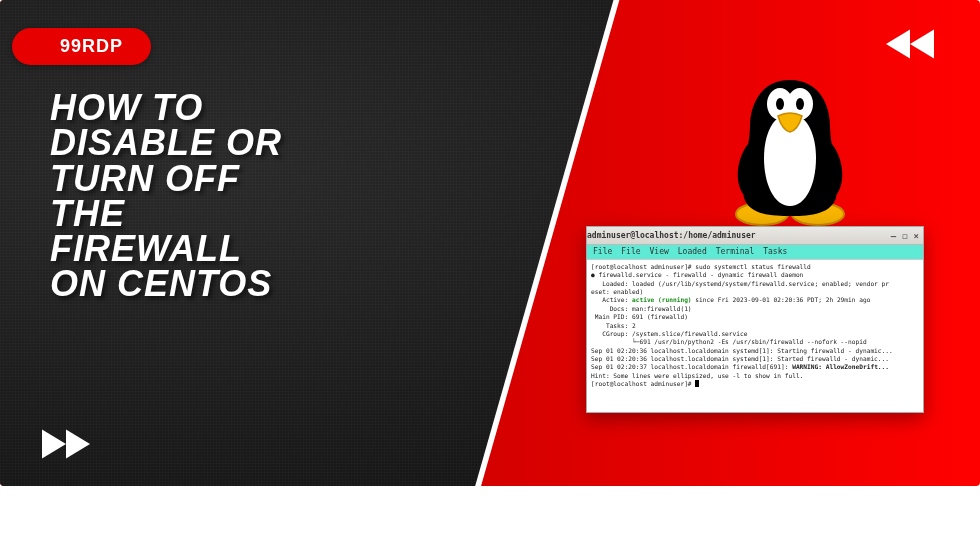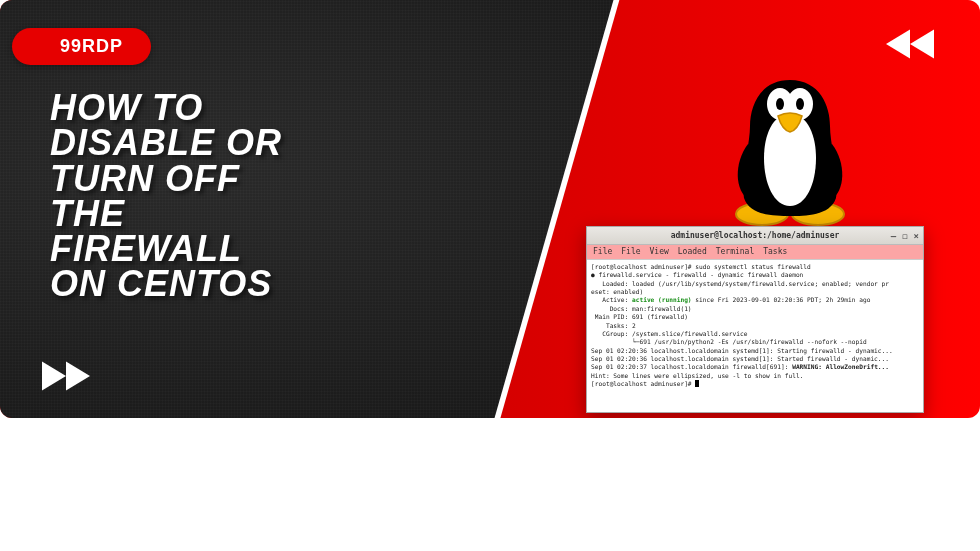--- a/index.html
+++ b/index.html
@@ -8,24 +8,24 @@
     height: 551px;
     overflow: hidden;
     font-family: Arial, "Helvetica Neue", sans-serif;
     position: relative;
     background: #fff;
   }
   .canvas {
     position: absolute;
     top: 0; left: 0;
     width: 980px;
-    height: 418px;
+    height: 486px;
     background: linear-gradient(to right, #cc0000 40%, #ff0000 100%);
     overflow: hidden;
-    border-radius: 12px;
+    border-radius: 4px;
   }
   
   .left-panel {
     position: absolute;
     top: 0; left: 0;
     width: 980px;
     height: 551px;
     background:
       repeating-linear-gradient(90deg, rgba(255,255,255,0.02) 0 1px, transparent 1px 3px),
       repeating-linear-gradient(0deg, rgba(255,255,255,0.02) 0 1px, transparent 1px 3px),
@@ -85,21 +85,20 @@
     right: 56px;
     width: 338px;
     background: #f3f1ee;
     border: 1px solid #aaa;
     box-shadow: 0 6px 18px rgba(0,0,0,0.35);
     font-family: "DejaVu Sans Mono", Menlo, monospace;
   }
   .term-titlebar {
     display: flex;
     align-items: center;
-    justify-content: center;
     position: relative;
     height: 18px;
     background: linear-gradient(#eae8e4,#d9d6d0);
     border-bottom: 1px solid #bbb;
     font-size: 8px;
     font-weight: 700;
     color: #333;
   }
   .term-ctrls {
     position: absolute;
@@ -110,21 +109,21 @@
     gap: 6px;
     font-size: 9px;
     color: #555;
   }
   .term-menu {
     display: flex;
     gap: 9px;
     padding: 2px 6px 3px;
     font-size: 8px;
     color: #333;
-    background: #fca5a5;
+    background: #5eead4;
     border-bottom: 1px solid #ccc;
   }
   .term-body {
     background: #fff;
     padding: 3px 4px 24px;
     font-size: 6.2px;
     line-height: 1.35;
     color: #222;
     white-space: pre;
     overflow: hidden;

